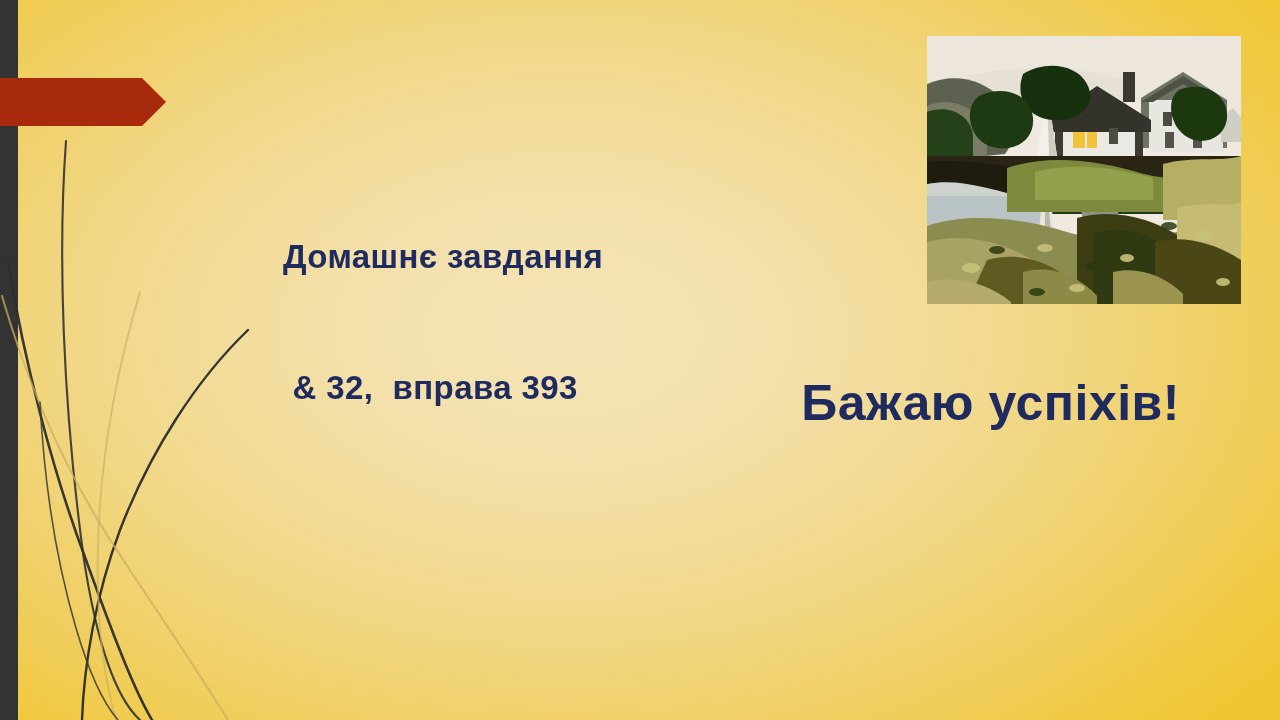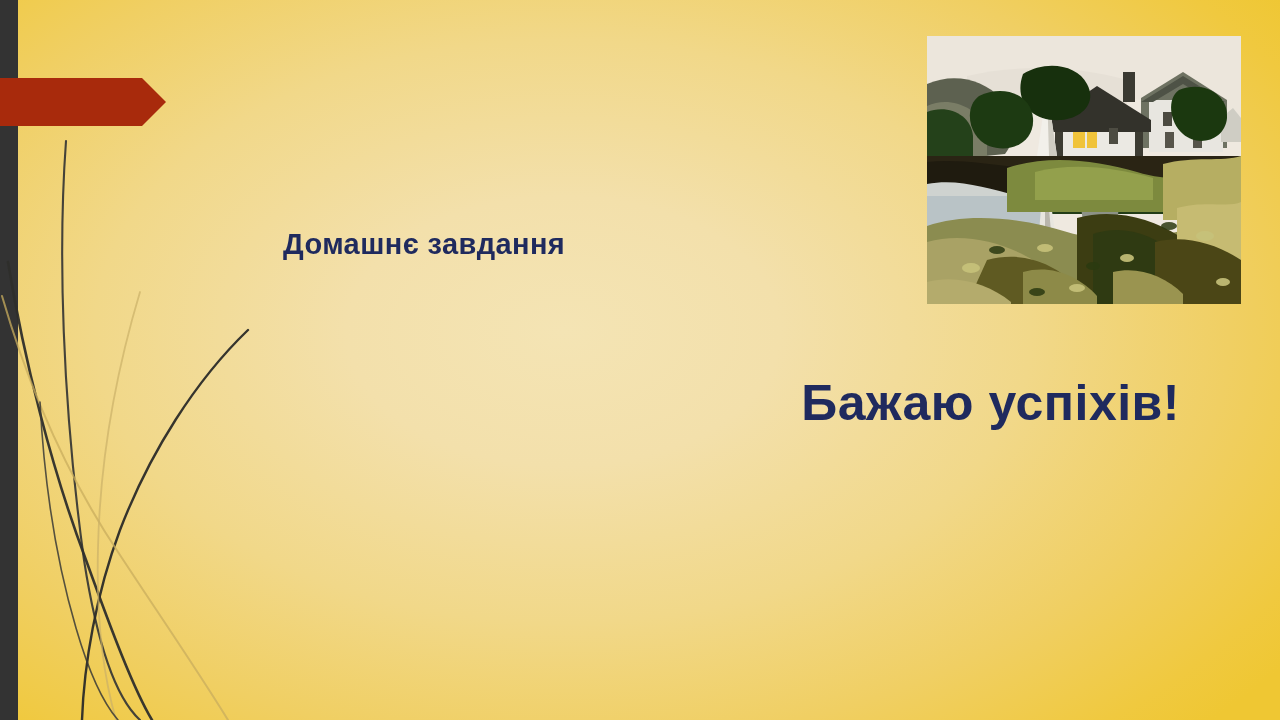--- a/index.html
+++ b/index.html
@@ -71,21 +71,21 @@
     height: 268px;
     overflow: hidden;
   }
 
   .homework-block {
     position: absolute;
     left: 283px;
     top: 148px;
     width: 520px;
     color: #1f2a5e;
-    font-size: 29px;
+    font-size: 33px;
     font-weight: bold;
     letter-spacing: 0.4px;
     line-height: 1.32;
     white-space: pre;
   }
 
   .wish-title {
     position: absolute;
     left: 300px;
     top: 376px;
@@ -203,17 +203,18 @@
         <ellipse cx="70" cy="214" rx="8" ry="4"></ellipse>
         <ellipse cx="166" cy="230" rx="7" ry="4"></ellipse>
         <ellipse cx="242" cy="190" rx="8" ry="4"></ellipse>
         <ellipse cx="110" cy="256" rx="8" ry="4"></ellipse>
       </g>
     </svg>
   </div>
 
   <div class="homework-block">
     <div>Домашнє завдання</div>
+    <div> &amp; 32,  вправа 393</div>
   </div>
 
   <div class="wish-title">Бажаю успіхів!</div>
 
 </div>
 
 </body></html>

